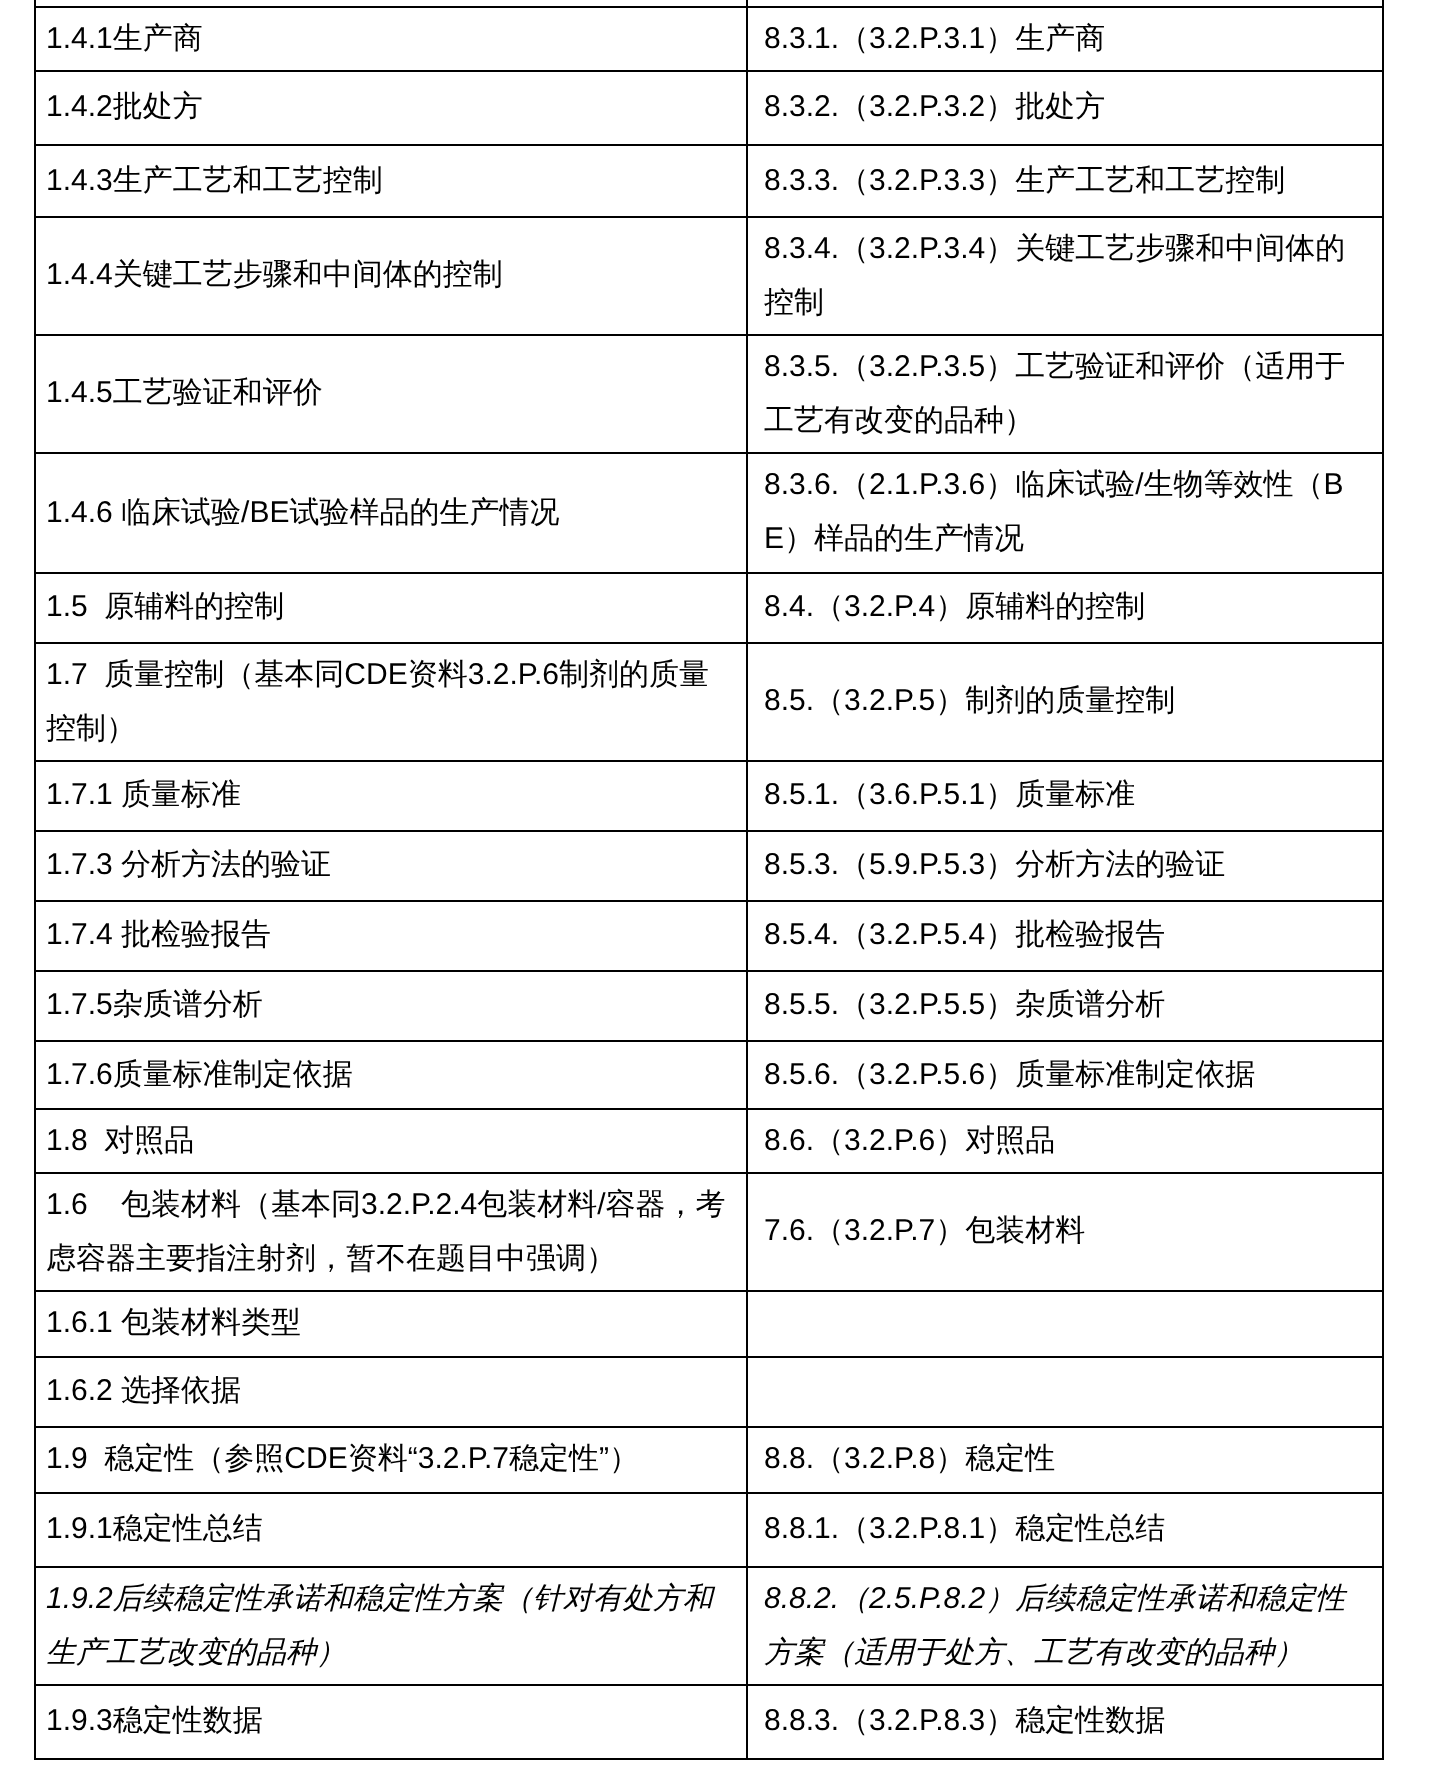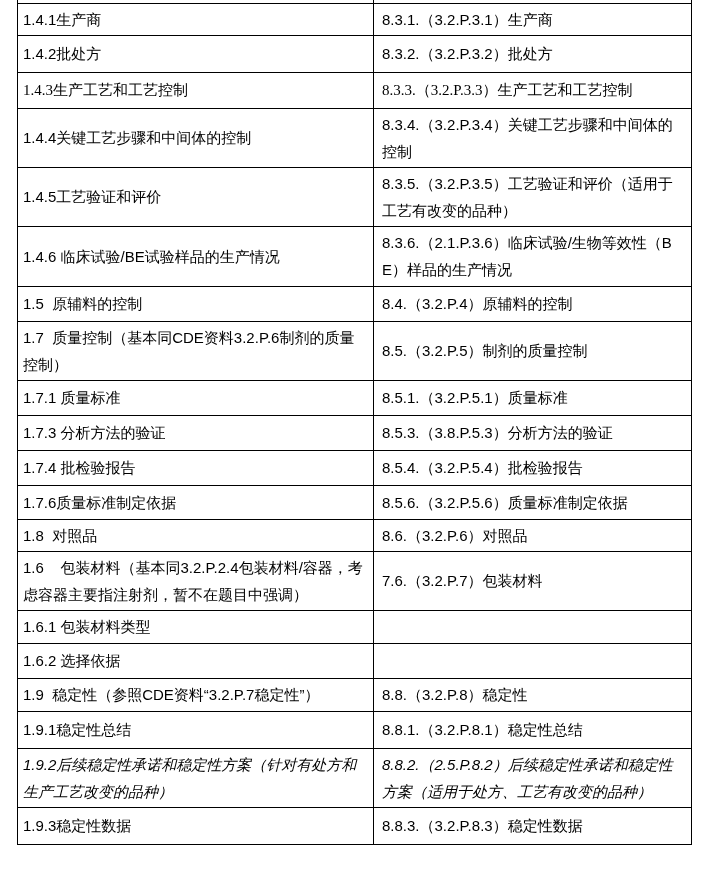--- a/index.html
+++ b/index.html
@@ -56,21 +56,21 @@
         <td class="cell-right"></td>
       </tr>
       <tr style="height:32px;">
         <td class="cell-left">1.4.1生产商</td>
         <td class="cell-right">8.3.1.（3.2.P.3.1）生产商</td>
       </tr>
       <tr style="height:37px;">
         <td class="cell-left">1.4.2批处方</td>
         <td class="cell-right">8.3.2.（3.2.P.3.2）批处方</td>
       </tr>
-      <tr style="height:36px;font-family:Liberation Serif, serif;">
+      <tr style="height:36px;">
         <td class="cell-left">1.4.3生产工艺和工艺控制</td>
         <td class="cell-right">8.3.3.（3.2.P.3.3）生产工艺和工艺控制</td>
       </tr>
       <tr style="height:35px;">
         <td class="cell-left">1.4.4关键工艺步骤和中间体的控制</td>
         <td class="cell-right">8.3.4.（3.2.P.3.4）关键工艺步骤和中间体的控制</td>
       </tr>
       <tr style="height:55px;">
         <td class="cell-left">1.4.5工艺验证和评价</td>
         <td class="cell-right">8.3.5.（3.2.P.3.5）工艺验证和评价（适用于工艺有改变的品种）</td>
@@ -82,29 +82,33 @@
       <tr style="height:35px;margin-top:28px;">
         <td class="cell-left">1.5  原辅料的控制</td>
         <td class="cell-right">8.4.（3.2.P.4）原辅料的控制</td>
       </tr>
       <tr style="height:34px;">
         <td class="cell-left">1.7  质量控制（基本同CDE资料3.2.P.6制剂的质量控制）</td>
         <td class="cell-right">8.5.（3.2.P.5）制剂的质量控制</td>
       </tr>
       <tr style="height:35px;">
         <td class="cell-left">1.7.1 质量标准</td>
-        <td class="cell-right">8.5.1.（3.2.P.5.1）质量标准</td>
+        <td class="cell-right">8.5.1.（3.6.P.5.1）质量标准</td>
       </tr>
       <tr style="height:35px;">
         <td class="cell-left">1.7.3 分析方法的验证</td>
-        <td class="cell-right">8.5.3.（3.8.P.5.3）分析方法的验证</td>
+        <td class="cell-right">8.5.3.（5.9.P.5.3）分析方法的验证</td>
       </tr>
       <tr style="height:35px;">
         <td class="cell-left">1.7.4 批检验报告</td>
         <td class="cell-right">8.5.4.（3.2.P.5.4）批检验报告</td>
+      </tr>
+      <tr style="height:35px;">
+        <td class="cell-left">1.7.5杂质谱分析</td>
+        <td class="cell-right">8.5.5.（3.2.P.5.5）杂质谱分析</td>
       </tr>
       <tr style="height:34px;">
         <td class="cell-left">1.7.6质量标准制定依据</td>
         <td class="cell-right">8.5.6.（3.2.P.5.6）质量标准制定依据</td>
       </tr>
       <tr style="height:31px;">
         <td class="cell-left">1.8  对照品</td>
         <td class="cell-right">8.6.（3.2.P.6）对照品</td>
       </tr>
       <tr style="height:59px;">

